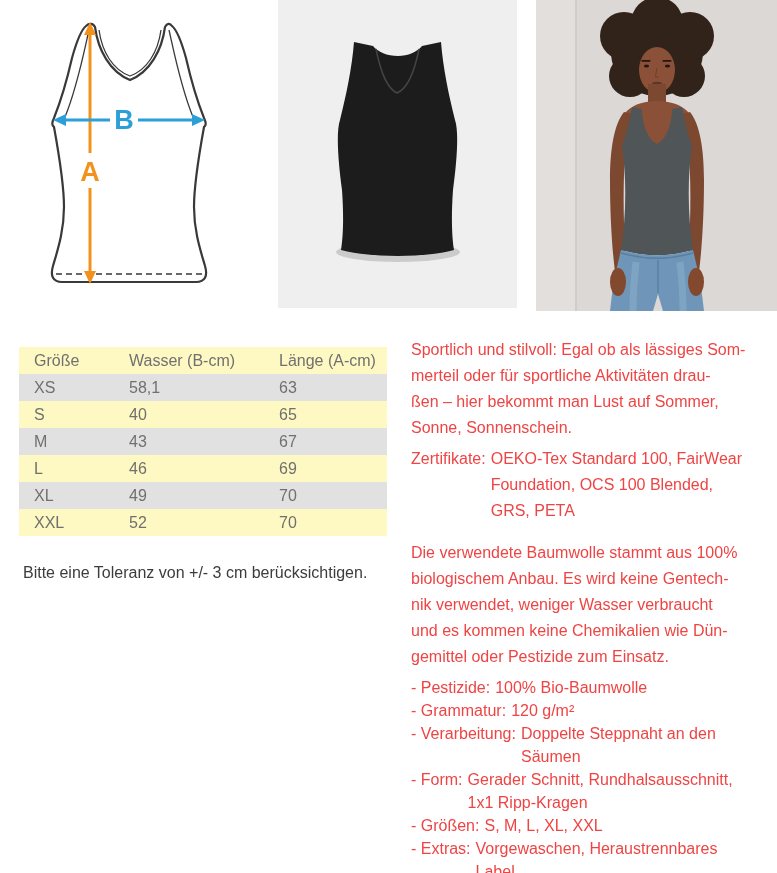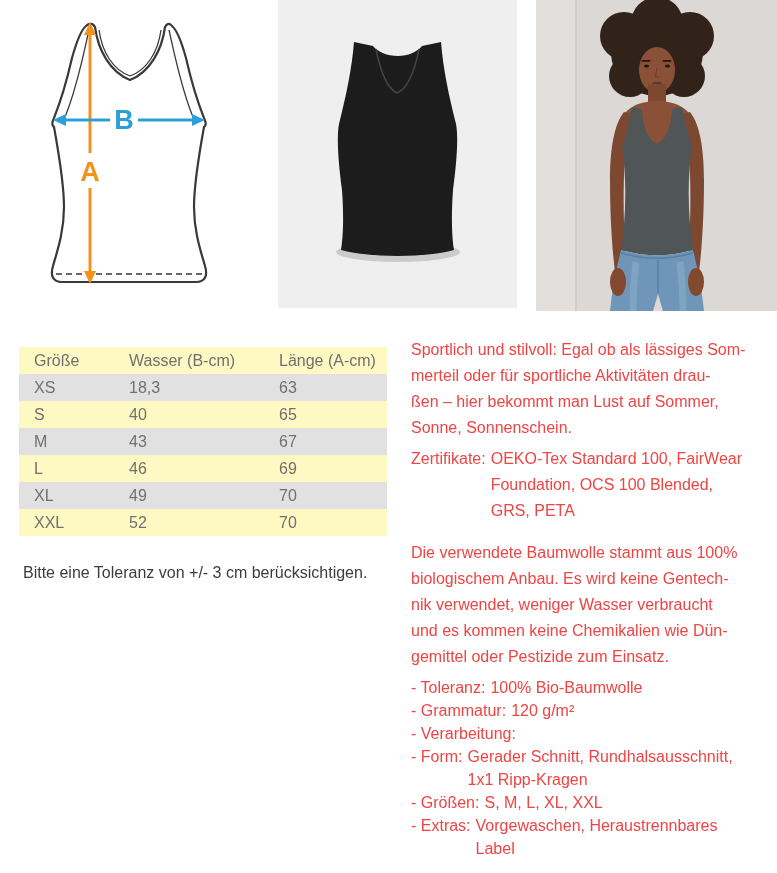--- a/index.html
+++ b/index.html
@@ -158,21 +158,21 @@
 </div>
 
 <div class="abs size-table">
   <div class="trow row-light">
     <div class="c1">Größe</div>
     <div class="c2">Wasser (B-cm)</div>
     <div class="c3">Länge (A-cm)</div>
   </div>
   <div class="trow row-dark">
     <div class="c1">XS</div>
-    <div class="c2">18,3</div>
+    <div class="c2">58,1</div>
     <div class="c3">63</div>
   </div>
   <div class="trow row-light">
     <div class="c1">S</div>
     <div class="c2">40</div>
     <div class="c3">65</div>
   </div>
   <div class="trow row-dark">
     <div class="c1">M</div>
     <div class="c2">43</div>
@@ -210,29 +210,31 @@
 GRS, PETA</span>
   </div>
 
   <div class="para cotton">Die verwendete Baumwolle stammt aus 100%
 biologischem Anbau. Es wird keine Gentech-
 nik verwendet, weniger Wasser verbraucht
 und es kommen keine Chemikalien wie Dün-
 gemittel oder Pestizide zum Einsatz.</div>
 
   <div class="detail-row">
-    <span class="dlabel">- Toleranz:</span>
+    <span class="dlabel">- Pestizide:</span>
     <span class="dvalue">100% Bio-Baumwolle</span>
   </div>
   <div class="detail-row">
     <span class="dlabel">- Grammatur:</span>
     <span class="dvalue">120 g/m²</span>
   </div>
   <div class="detail-row">
     <span class="dlabel">- Verarbeitung:</span>
+    <span class="dvalue">Doppelte Steppnaht an den
+Säumen</span>
   </div>
   <div class="detail-row">
     <span class="dlabel">- Form:</span>
     <span class="dvalue">Gerader Schnitt, Rundhalsausschnitt,
 1x1 Ripp-Kragen</span>
   </div>
   <div class="detail-row">
     <span class="dlabel">- Größen:</span>
     <span class="dvalue">S, M, L, XL, XXL</span>
   </div>

